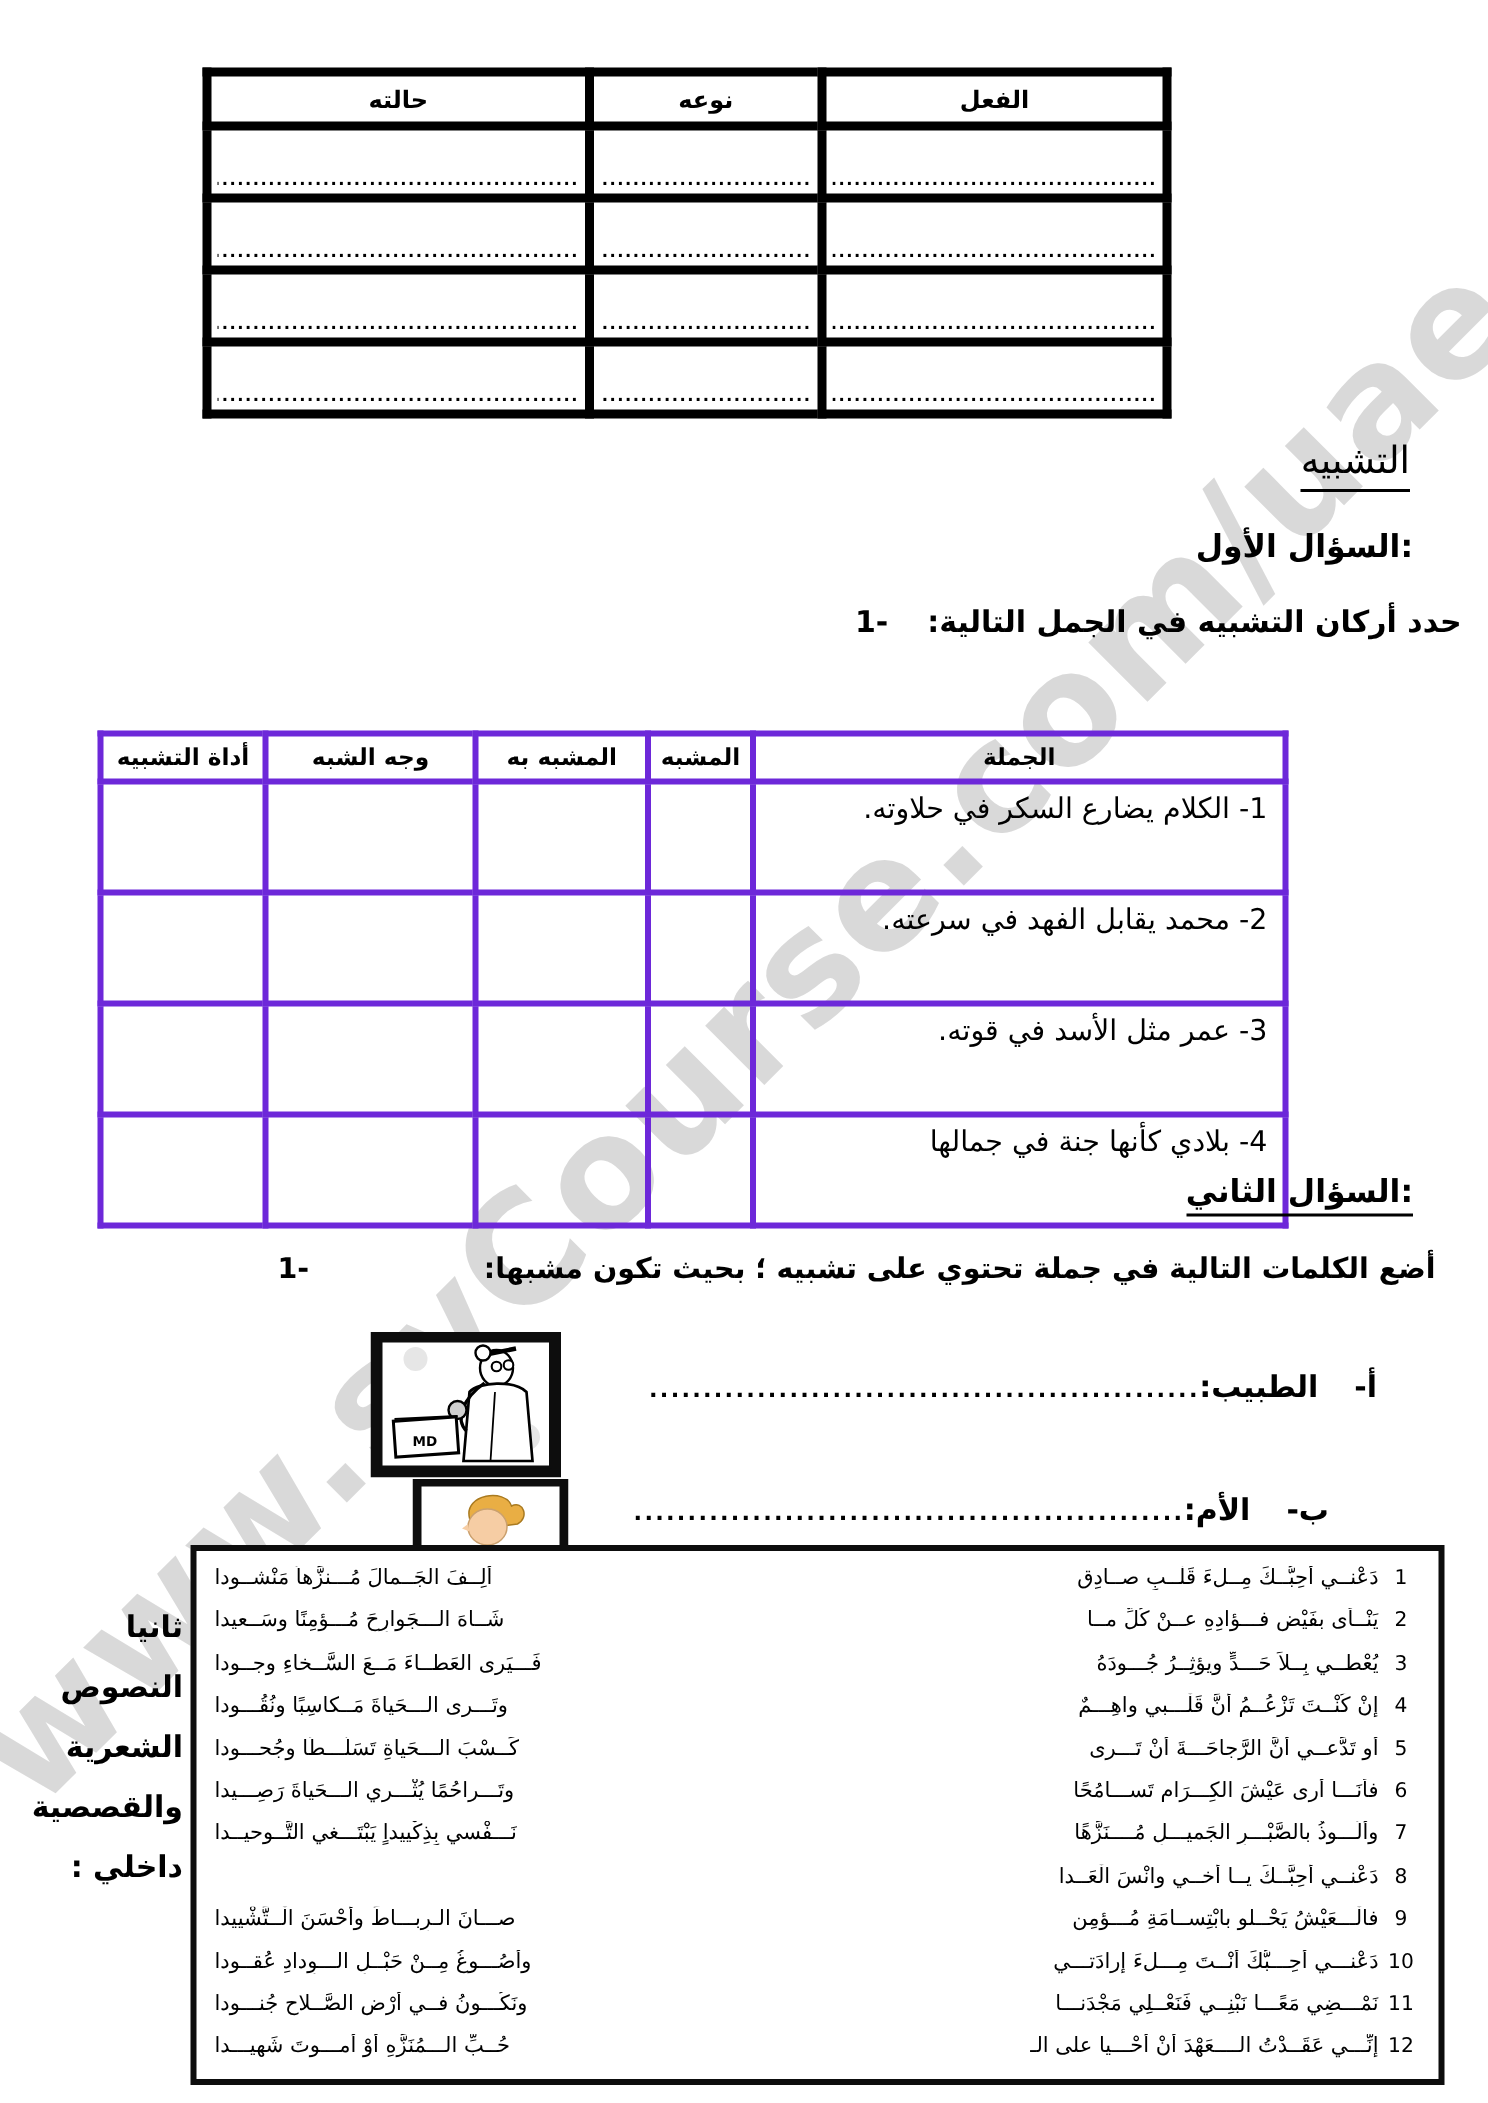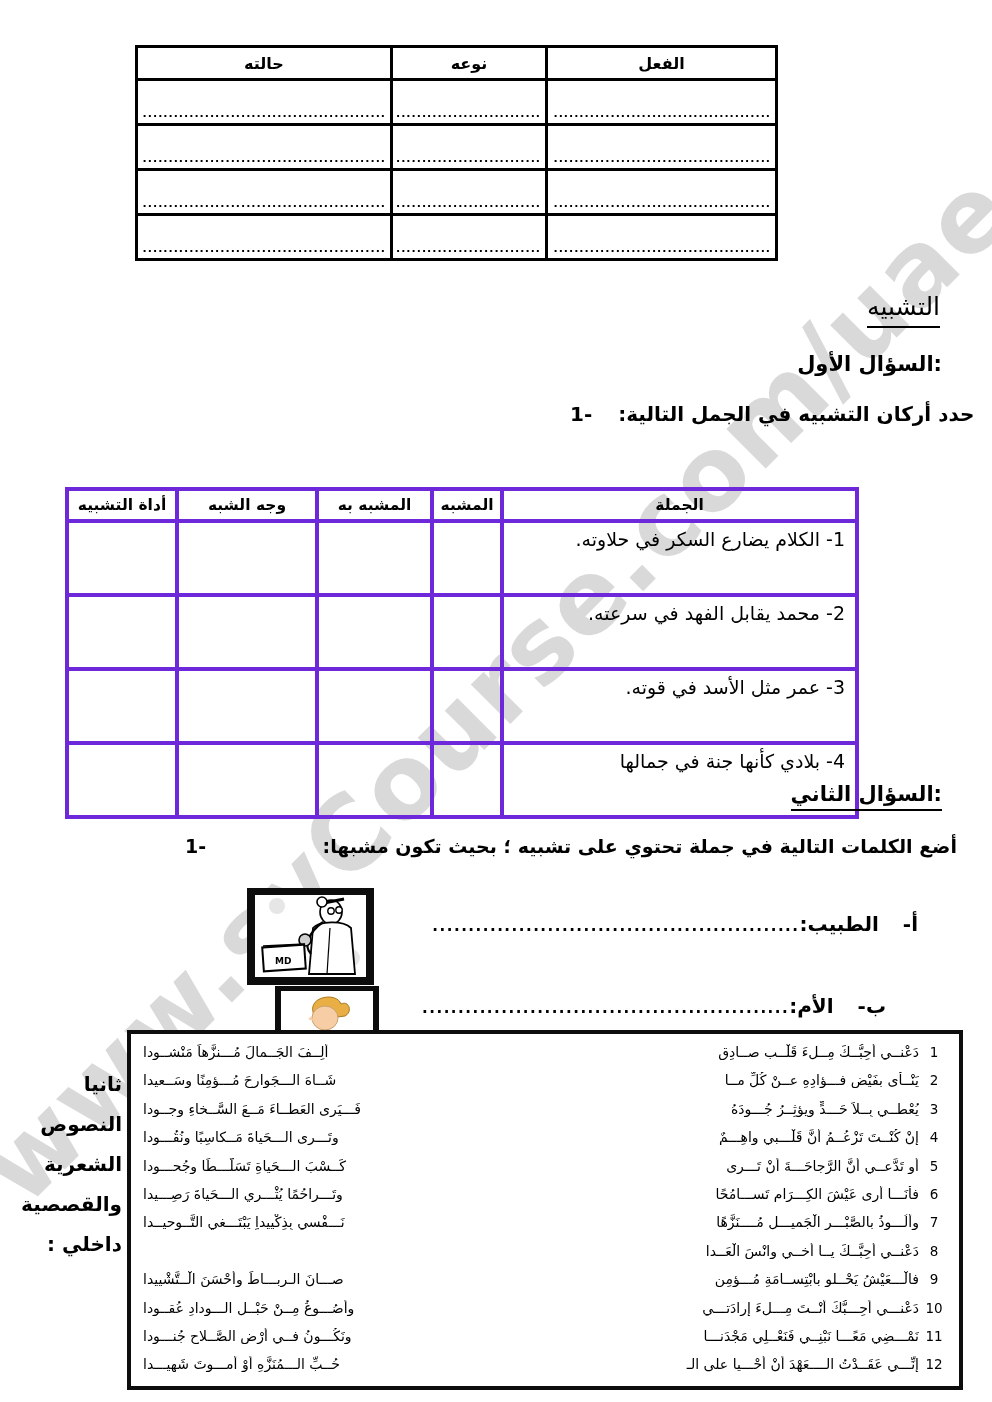--- a/index.html
+++ b/index.html
@@ -14,21 +14,21 @@
     transform:translate(-50%,-50%) rotate(-45deg);
     font-size:102px; font-weight:bold; letter-spacing:2px;
     color:rgba(185,185,185,0.55); white-space:nowrap; pointer-events:none;
     font-family:"DejaVu Sans", sans-serif;
   }
   
   .verb-table{
     position:absolute; left:135px; top:45px; width:640px; z-index:1;
     border-collapse:collapse; direction:rtl; table-layout:fixed;
   }
-  .verb-table th, .verb-table td{border:3px solid #000000;}
+  .verb-table th, .verb-table td{border:6px solid #000000;}
   .verb-table th{height:26px; font-size:16px; font-weight:bold; text-align:center; padding:2px;}
   .verb-table td{height:39px; text-align:center; vertical-align:bottom; padding:0 4px 3px 4px;}
   .dots-small{font-size:11px; font-weight:bold; letter-spacing:1px; white-space:nowrap; overflow:hidden; display:block;}
   
   .h-tashbih{
     position:absolute; right:52px; top:292px; z-index:1;
     font-size:25px; font-weight:normal; border-bottom:2.5px solid #000; padding-bottom:5px;
   }
   .q-heading{position:absolute; right:50px; z-index:1; font-size:21px; font-weight:bold;}
   .q-heading.first{top:352px;}

